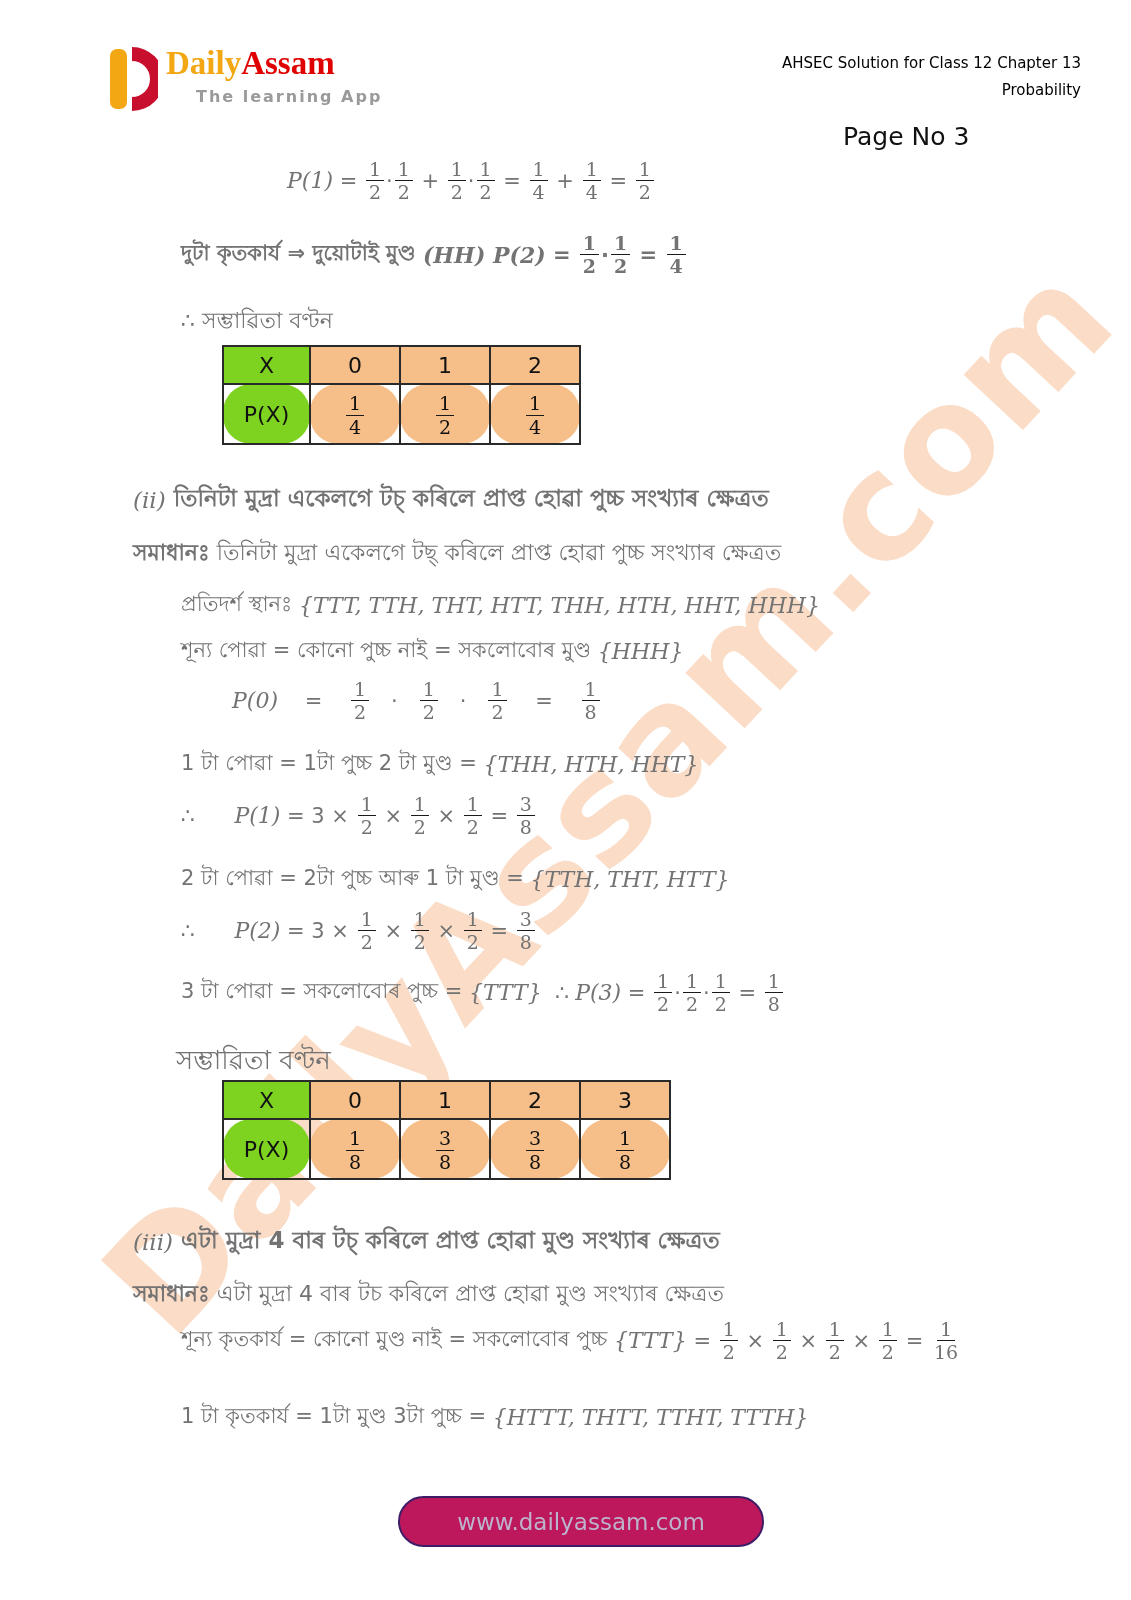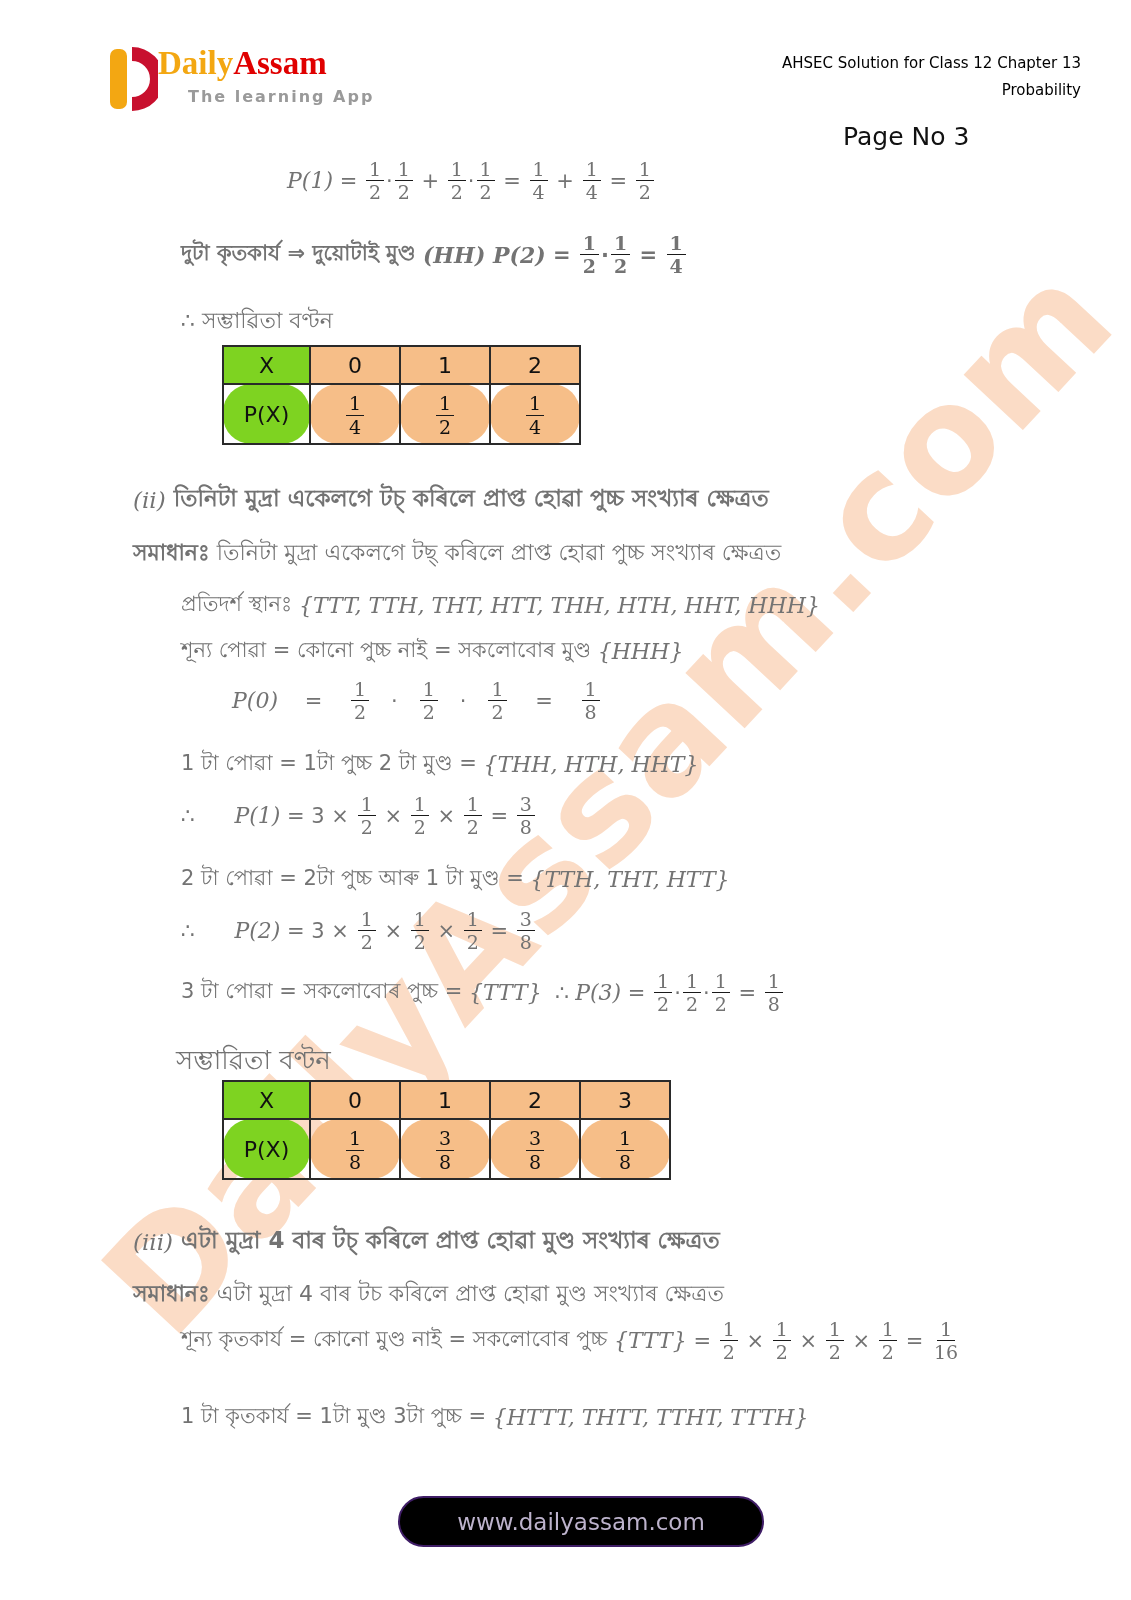--- a/index.html
+++ b/index.html
@@ -8,21 +8,21 @@
   .layer{position:relative;z-index:1;}
 
   
   .watermark{position:absolute;left:-70px;top:755px;width:1280px;text-align:center;
              font-size:148px;font-weight:bold;letter-spacing:2px;
              font-family:"DejaVu Sans",sans-serif;color:#fbdcc6;
              transform:rotate(-47deg);z-index:0;pointer-events:none;}
 
   
   .brand{position:absolute;left:110px;top:46px;display:flex;align-items:flex-start;}
-  .brand-text{}
+  .brand-text{margin-left:8px;}
   .brand-name{font-family:"Liberation Serif",serif;font-weight:bold;font-size:33px;line-height:34px;}
   .brand-name .p1{color:#f3a712;}
   .brand-name .p2{color:#e00000;}
   .brand-tagline{font-size:16px;font-weight:bold;color:#9a9a9a;letter-spacing:2px;margin:7px 0 0 30px;}
   .hdr-right{position:absolute;right:50px;top:50px;text-align:right;font-size:15px;line-height:27px;color:#000;}
   .page-no{position:absolute;left:843px;top:122px;font-size:25px;color:#111;}
 
   
   .mline{position:absolute;display:flex;align-items:center;font-size:21px;color:#737373;}
   .mline span{white-space:pre;}
@@ -41,21 +41,21 @@
   table.dist td{border:2px solid #2a2a2a;text-align:center;vertical-align:middle;
                 font-size:22px;padding:0;}
   table.dist tr.r1 td{height:36px;}
   table.dist tr.r2 td{height:58px;border-radius:28px;}
   td.g{background:#7ed321;width:85px;}
   td.o{background:#f6be88;width:88px;}
   table.dist .frac{font-size:19px;}
 
   
   .footer-pill{position:absolute;left:398px;top:1496px;width:362px;height:47px;
-               background:#000000;border:2.5px solid #3f1d66;border-radius:26px;
+               background:#be185d;border:2.5px solid #3f1d66;border-radius:26px;
                display:flex;align-items:center;justify-content:center;
                font-size:23px;color:#bdb3cc;cursor:pointer;}
 </style>
 </head>
 <body>
 
 <div class="page">
 
   <div class="watermark">DailyAssam.com</div>
 

